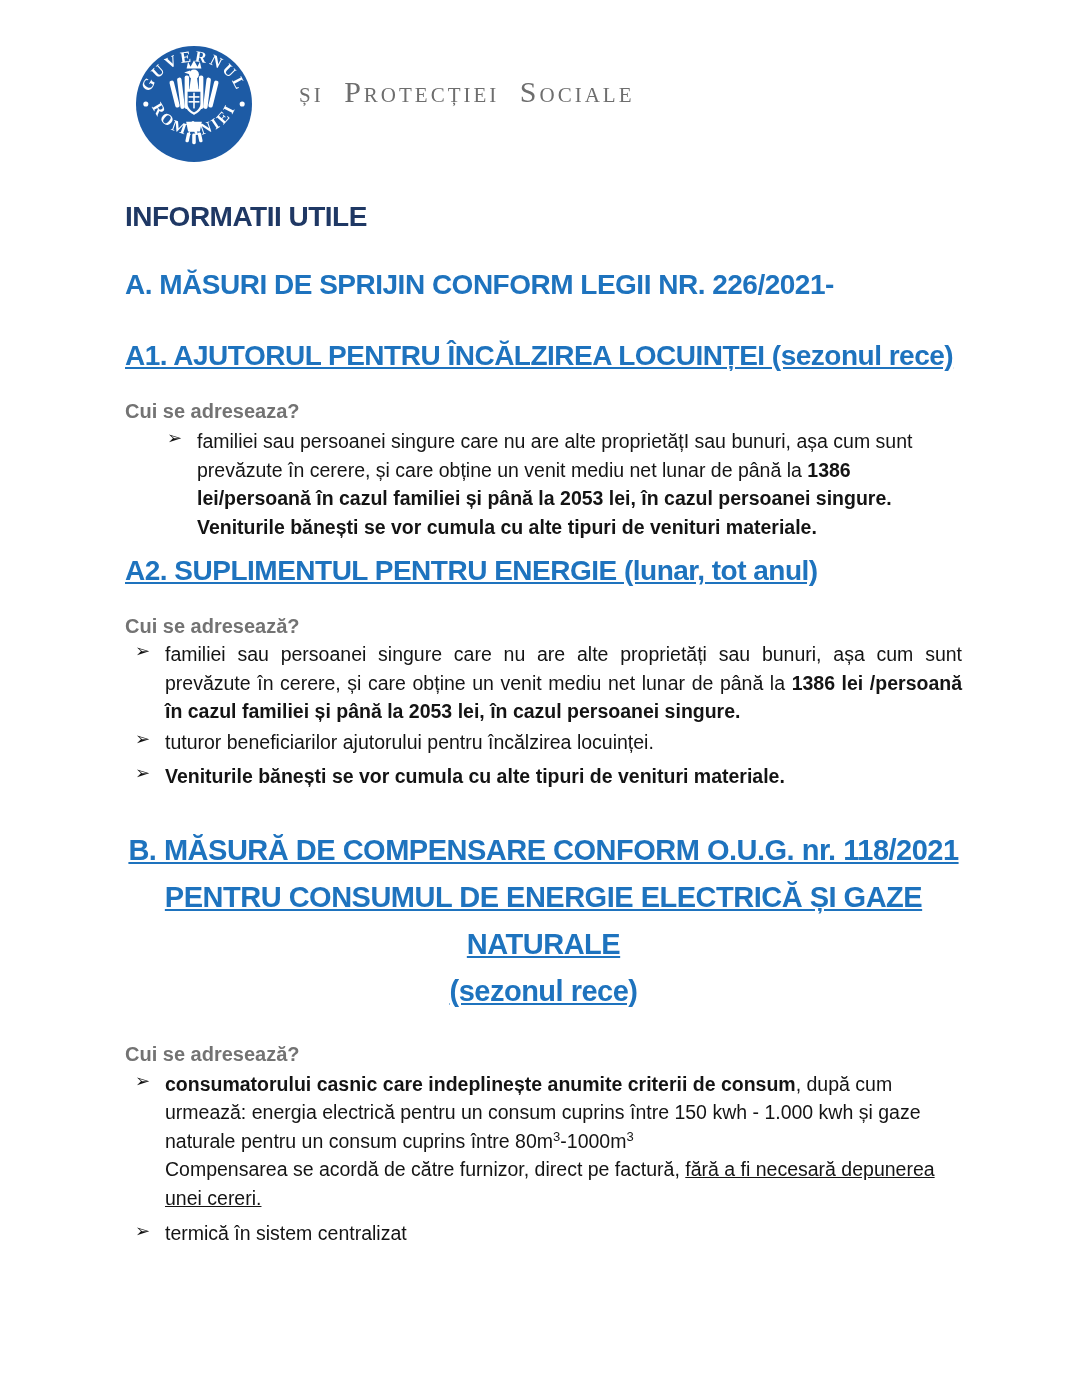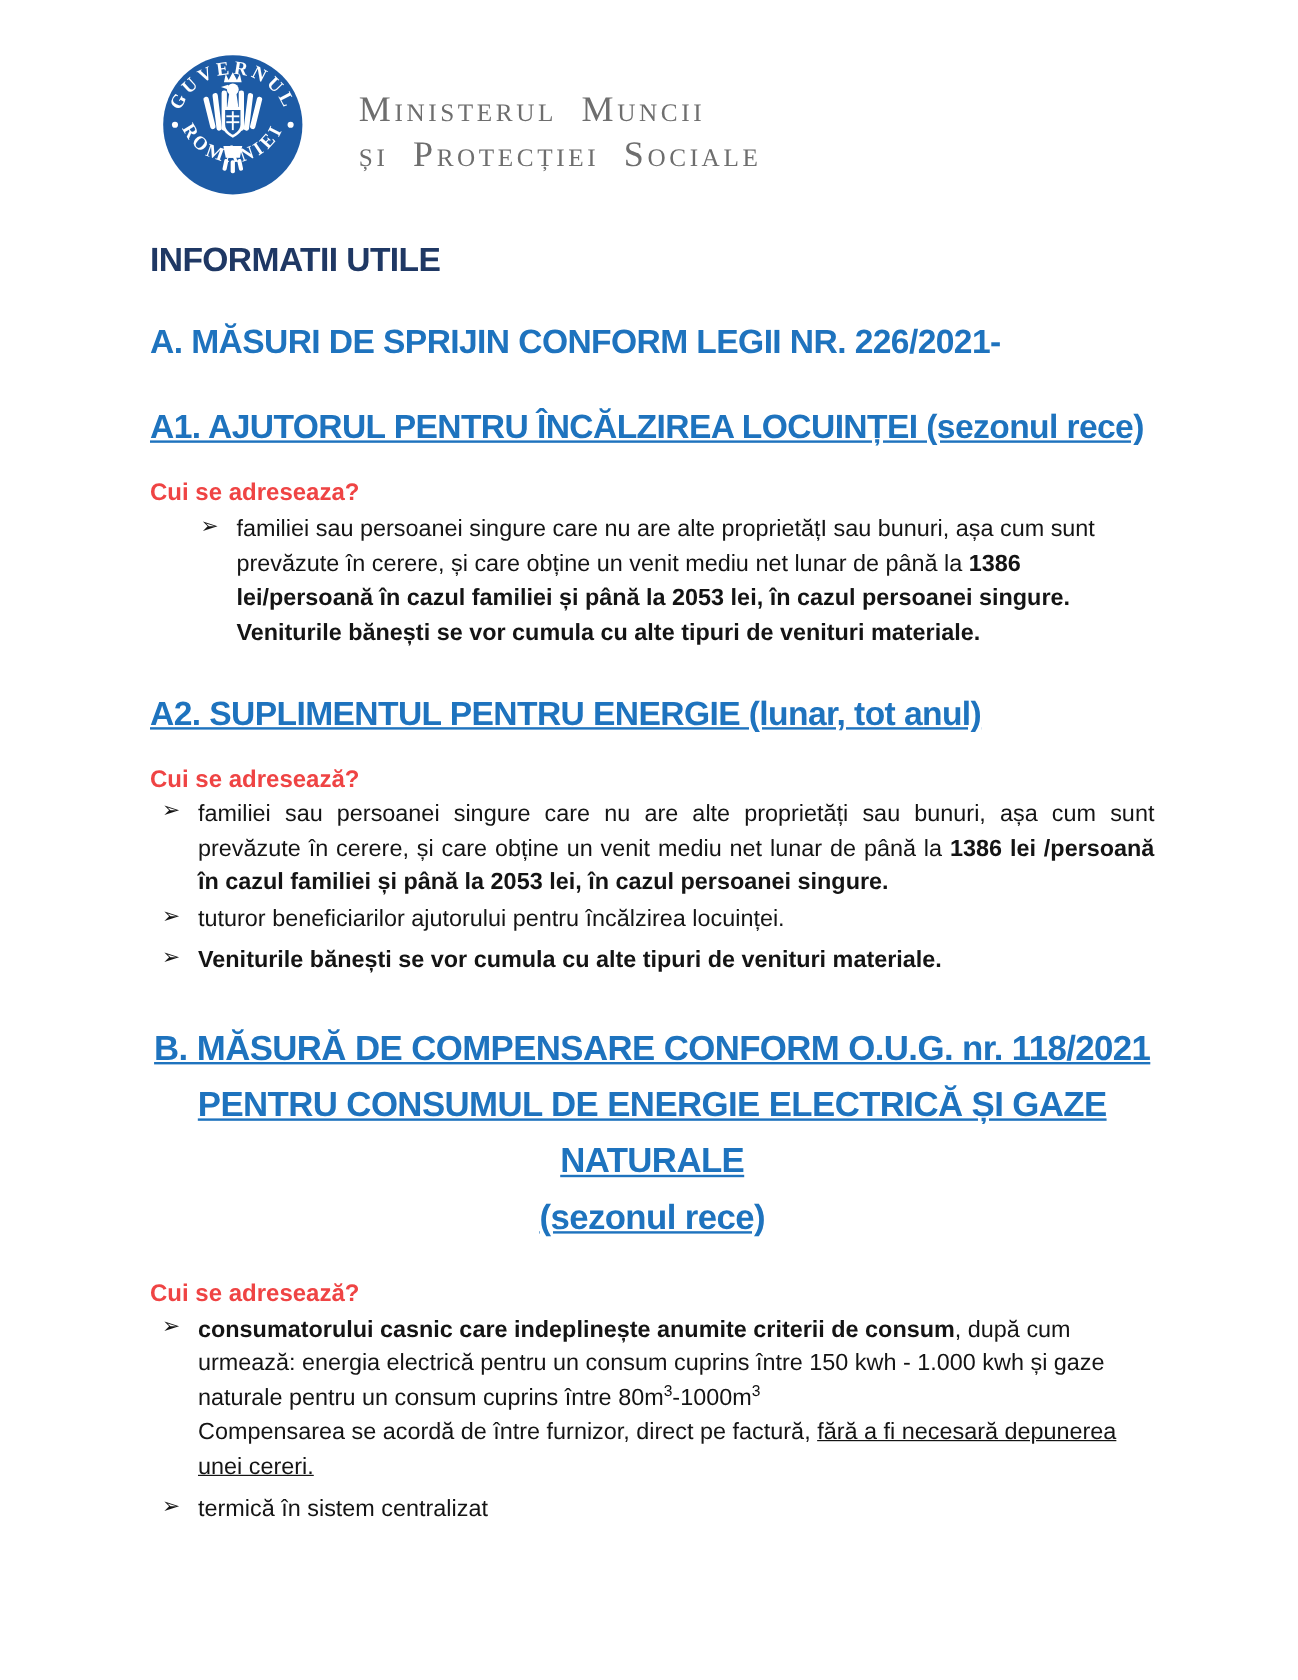--- a/index.html
+++ b/index.html
@@ -25,24 +25,24 @@
     letter-spacing:3px;word-spacing:10px;
   }
   
   .doc-title{
     margin-top:26px;text-align:left;
     color:#1f3864;font-weight:bold;font-size:28px;letter-spacing:-0.5px;
   }
   .h-blue{color:#1e73be;font-weight:bold;letter-spacing:-0.5px;}
   .sec-a{margin-top:30px;text-align:left;font-size:28px;line-height:43px;}
   .h-left{margin-top:34px;font-size:28px;text-decoration:underline;}
-  .h-left.tight{margin-top:38px;}
+  .h-left.tight{margin-top:14px;}
   .label{
     margin-top:28px;margin-bottom:4px;
-    color:#ef4444;font-weight:bold;font-size:20px;
+    color:#737373;font-weight:bold;font-size:20px;
   }
   .label.small-gap{margin-bottom:2px;}
   .sec-b{margin-top:36px;text-align:center;font-size:29px;line-height:47px;text-decoration:underline;}
   .types-h{margin-top:40px;font-size:25px;line-height:35px;max-width:840px;}
   
   .li{display:flex;margin-top:2px;}
   .li .marker{
     flex-shrink:0;width:30px;
     font-size:18px;color:#141414;
   }
@@ -99,21 +99,20 @@
       </g>
       <g>
         <path d="M51,45 h18 v15 c0,7 -9,11 -9,11 c0,0 -9,-4 -9,-11 z" fill="#ffffff"></path>
         <path d="M53.5,47.5 h13 v12.5 c0,5.5 -6.5,8.5 -6.5,8.5 c0,0 -6.5,-3 -6.5,-8.5 z" fill="#1d5ba5"></path>
         <rect x="54.5" y="52" width="11" height="1.6" fill="#ffffff"></rect>
         <rect x="54.5" y="57" width="11" height="1.6" fill="#ffffff"></rect>
         <rect x="59.2" y="48.5" width="1.6" height="16" fill="#ffffff"></rect>
       </g>
     </svg>
     <div class="ministry">
-      <div>Ministerul  Muncii</div>
       <div>și Protecției Sociale</div>
     </div>
   </div>
 
   <div class="doc-title">INFORMATII UTILE</div>
 
   <div class="h-blue sec-a">
     <div>A. MĂSURI DE SPRIJIN CONFORM LEGII NR. 226/2021-</div>
   </div>
 
@@ -151,21 +150,21 @@
   </div>
 
   <div class="label">Cui se adresează?</div>
   <div class="li indent-sm">
     <span class="marker">➢</span>
     <div class="b-text">
       <div>
         <span class="bold">consumatorului casnic care indeplinește anumite criterii de consum</span><span>, după cum urmează: energia electrică pentru un consum cuprins între 150 kwh - 1.000 kwh și gaze naturale pentru un consum cuprins între 80m</span><span class="sup">3</span><span>-1000m</span><span class="sup">3</span>
       </div>
       <div>
-        <span>Compensarea se acordă de între furnizor, direct pe factură, </span><span class="und">fără a fi necesară depunerea unei cereri.</span>
+        <span>Compensarea se acordă de către furnizor, direct pe factură, </span><span class="und">fără a fi necesară depunerea unei cereri.</span>
       </div>
     </div>
   </div>
 
   <div class="types">
     <div class="li indent-sm">
       <span class="marker">➢</span>
       <div class="b-text">termică în sistem centralizat</div>
     </div>
 

